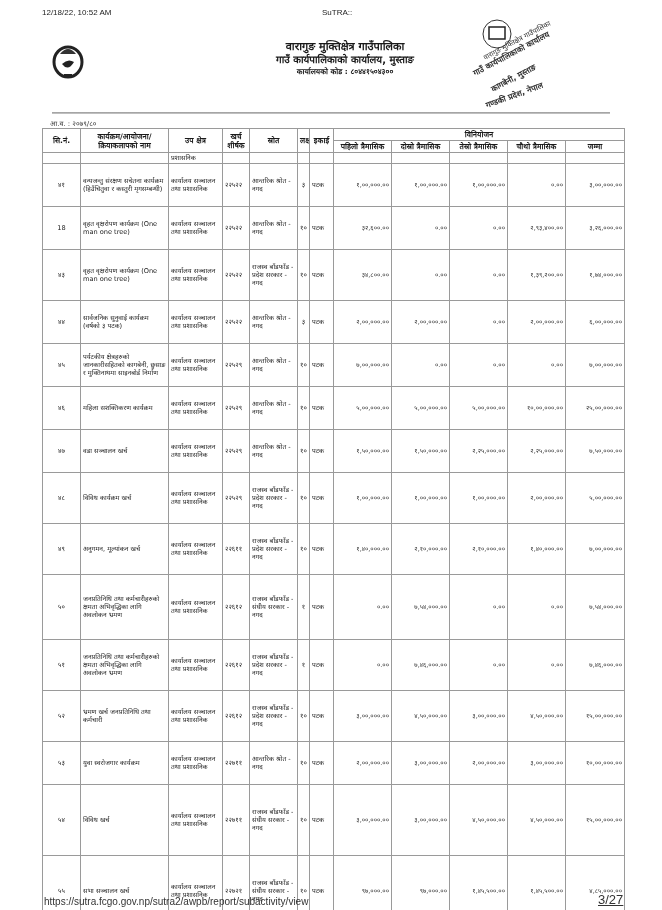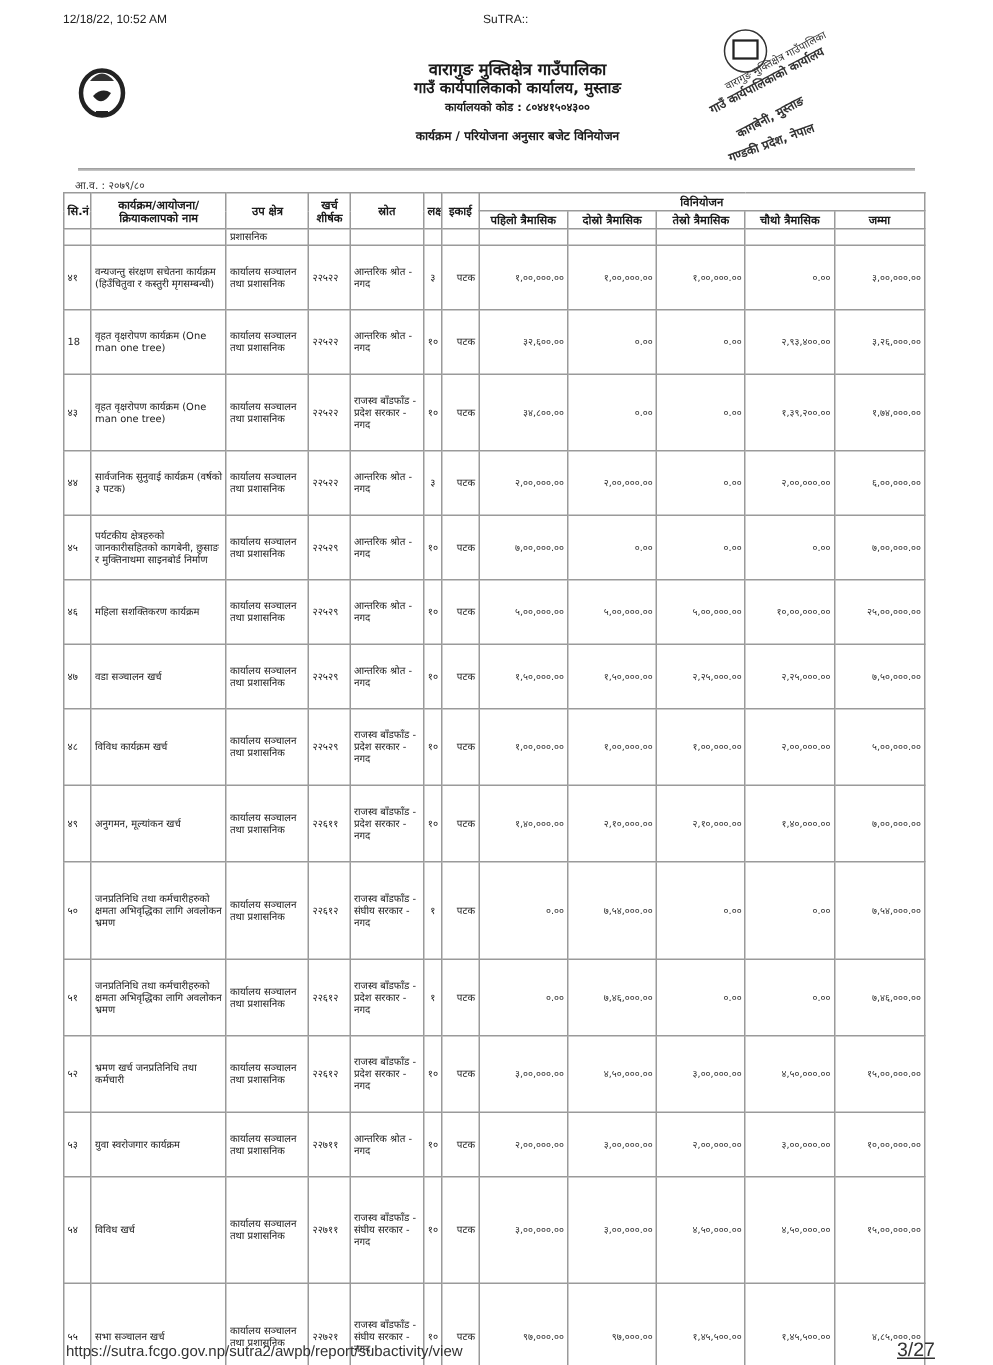--- a/index.html
+++ b/index.html
@@ -17,27 +17,27 @@
   .hdr4 { font-size: 8px; font-weight: bold; margin-top: 7px; }
   .seal { position: absolute; left: 445px; top: 14px; width: 130px; height: 100px; }
   .hr-line { position: absolute; left: 52px; top: 112px; width: 558px; height: 2px;
              background: linear-gradient(#999,#ccc); }
   .fy { position: absolute; left: 50px; top: 119px; font-size: 7px; color: #333; }
   table.budget { position: absolute; left: 42px; top: 128px; width: 575px;
                  border-collapse: collapse; table-layout: fixed; font-size: 6.6px; }
   table.budget td, table.budget th { border: 1px solid #9a9a9a; padding: 1px 2px;
                  vertical-align: middle; line-height: 8px; overflow: hidden; }
   table.budget th { font-weight: bold; font-size: 7.6px; text-align: center; line-height: 9px; }
-  .c-sn { width: 18px; }
+  .c-sn { width: 38px; text-align: center; }
   .c-name { width: 88px; }
   .c-sub { width: 54px; }
   .c-code { width: 27px; }
   .c-src { width: 48px; }
   .c-tgt { width: 12px; text-align: center; }
-  .c-unit { width: 24px; text-align: right; }
+  .c-unit { width: 24px; text-align: left; }
   .c-q { width: 58px; text-align: right; }
   .c-tot { width: 59px; text-align: right; }
   td.num { text-align: right; color: #333; font-size: 6.4px; }
   tr.r-short td { height: 40px; }
   tr.r-med td { height: 48px; }
   tr.r-tall td { height: 62px; }
   tr.r-xtall td { height: 68px; }
   .url { position: absolute; left: 44px; top: 896px; font-size: 10px; color: #333;
          font-family: "Liberation Sans", sans-serif; }
   .pageno { position: absolute; left: 598px; top: 892px; font-size: 13px; color: #333;
@@ -53,21 +53,20 @@
   <ellipse cx="18" cy="22" rx="14" ry="15" fill="none" stroke="#222" stroke-width="3"></ellipse>
   <path d="M10 14 Q18 4 26 14" fill="#333"></path>
   <path d="M12 24 Q18 32 24 22 Q18 18 12 24Z" fill="#222"></path>
   <rect x="14" y="34" width="8" height="4" fill="#222"></rect>
 </svg>
 
 <div class="header-block">
   <div class="hdr1">वारागुङ मुक्तिक्षेत्र गाउँपालिका</div>
   <div class="hdr2">गाउँ कार्यपालिकाको कार्यालय, मुस्ताङ</div>
   <div class="hdr3">कार्यालयको कोड : ८०४४१५०४३००</div>
-  <div class="hdr4">कार्यक्रम / परियोजना अनुसार बजेट विनियोजन</div>
 </div>
 
 <svg class="seal" viewBox="0 0 130 100">
   <circle cx="52" cy="20" r="14" fill="none" stroke="#333" stroke-width="1"></circle>
   <rect x="44" y="13" width="16" height="12" fill="none" stroke="#222" stroke-width="1.5"></rect>
   <text x="40" y="46" font-size="7" fill="#333" transform="rotate(-28 40 46)" font-family="DejaVu Sans, sans-serif">वारागुङ मुक्तिक्षेत्र गाउँपालिका</text>
   <text x="30" y="62" font-size="8" fill="#333" transform="rotate(-28 30 62)" font-family="DejaVu Sans, sans-serif" font-weight="bold">गाउँ कार्यपालिकाको कार्यालय</text>
   <text x="48" y="78" font-size="8" fill="#333" transform="rotate(-28 48 78)" font-family="DejaVu Sans, sans-serif" font-weight="bold">कागबेनी, मुस्ताङ</text>
   <text x="42" y="94" font-size="8" fill="#333" transform="rotate(-20 42 94)" font-family="DejaVu Sans, sans-serif" font-weight="bold">गण्डकी प्रदेश, नेपाल</text>
 </svg>

